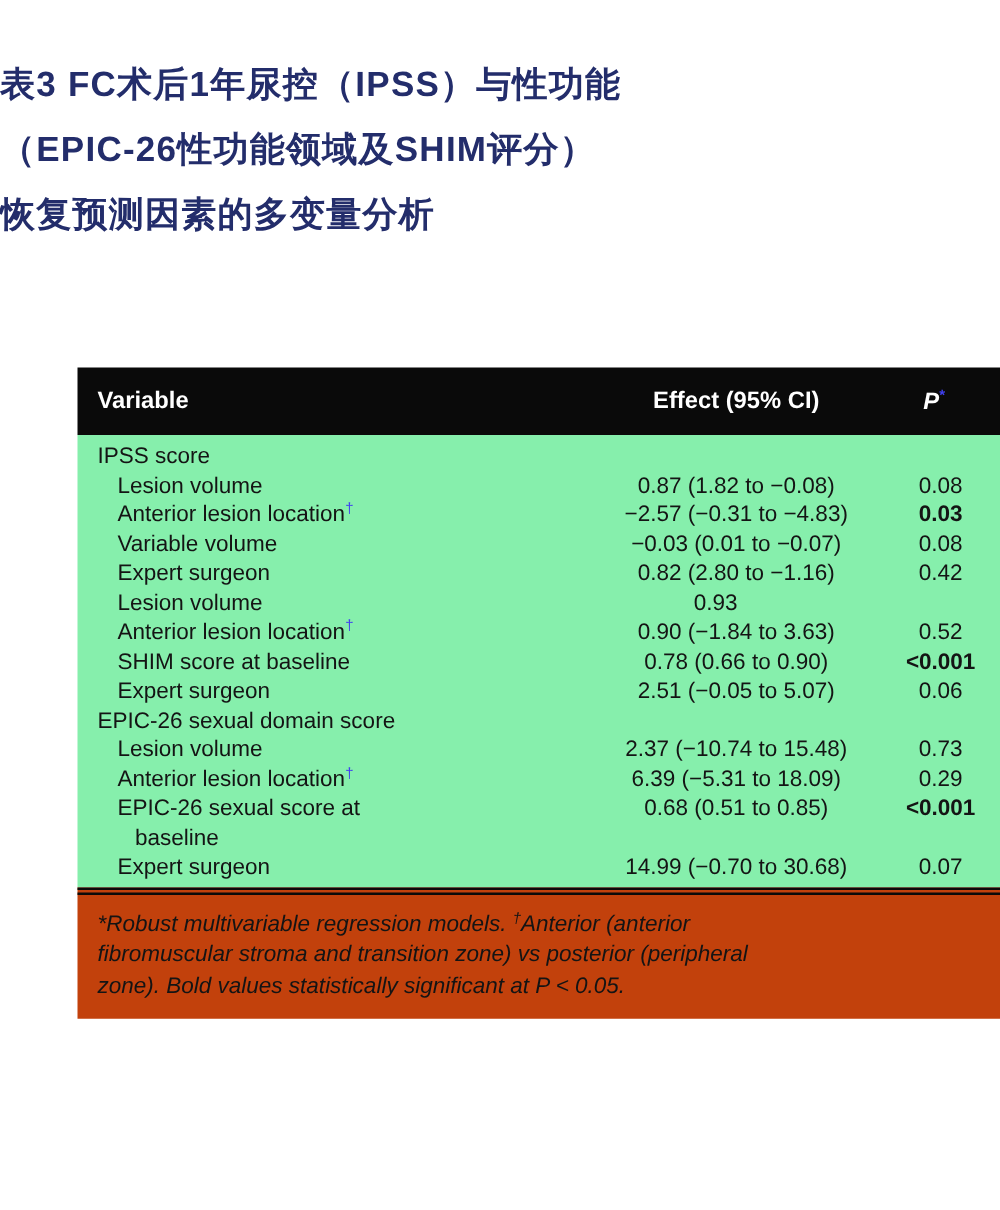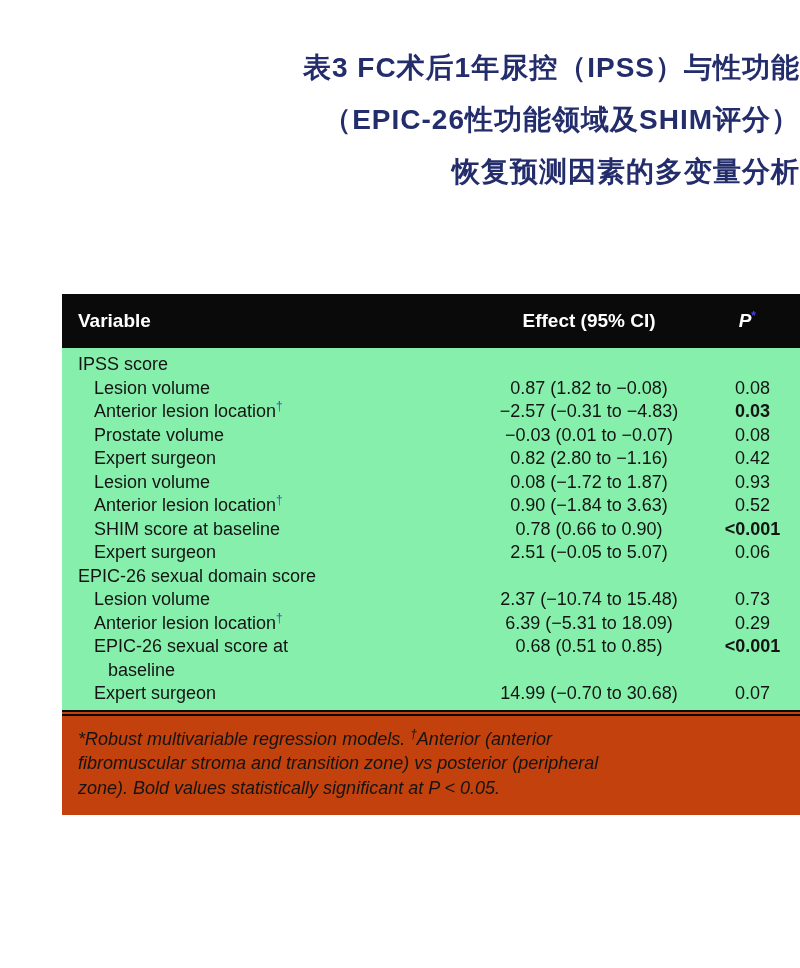--- a/index.html
+++ b/index.html
@@ -4,21 +4,21 @@
 <style>
   html, body {
     margin: 0; padding: 0;
     width: 800px; height: 968px;
     background: #ffffff;
     font-family: "Liberation Sans", sans-serif;
     position: relative;
   }
   .title-block {
     padding-top: 42px;
-    text-align: right;
+    text-align: left;
     color: #232d6b;
     font-weight: bold;
     font-size: 28px;
     line-height: 52px;
     letter-spacing: 1px;
   }
   .table-wrap {
     position: absolute;
     left: 62px;
     top: 294px;
@@ -107,33 +107,32 @@
       <div class="cell-var">Lesion volume</div>
       <div class="cell-eff">0.87 (1.82 to −0.08)</div>
       <div class="cell-p">0.08</div>
     </div>
     <div class="trow sub">
       <div class="cell-var"><span>Anterior lesion location</span><sup class="dagger">†</sup></div>
       <div class="cell-eff">−2.57 (−0.31 to −4.83)</div>
       <div class="cell-p bold">0.03</div>
     </div>
     <div class="trow sub">
-      <div class="cell-var">Prostate volume</div>
+      <div class="cell-var">Variable volume</div>
       <div class="cell-eff">−0.03 (0.01 to −0.07)</div>
       <div class="cell-p">0.08</div>
     </div>
     <div class="trow sub">
       <div class="cell-var">Expert surgeon</div>
       <div class="cell-eff">0.82 (2.80 to −1.16)</div>
       <div class="cell-p">0.42</div>
     </div>
 
     <div class="trow sub">
       <div class="cell-var">Lesion volume</div>
-      <div class="cell-eff">0.08 (−1.72 to 1.87)</div>
       <div class="cell-p">0.93</div>
     </div>
     <div class="trow sub">
       <div class="cell-var"><span>Anterior lesion location</span><sup class="dagger">†</sup></div>
       <div class="cell-eff">0.90 (−1.84 to 3.63)</div>
       <div class="cell-p">0.52</div>
     </div>
     <div class="trow sub">
       <div class="cell-var">SHIM score at baseline</div>
       <div class="cell-eff">0.78 (0.66 to 0.90)</div>

